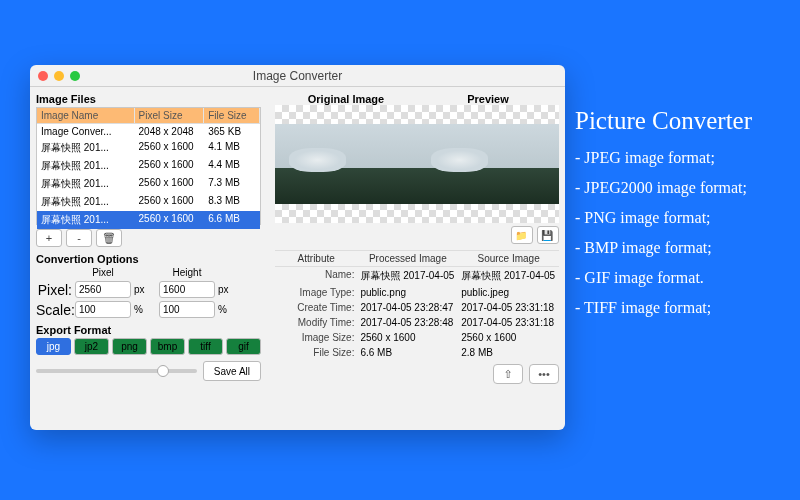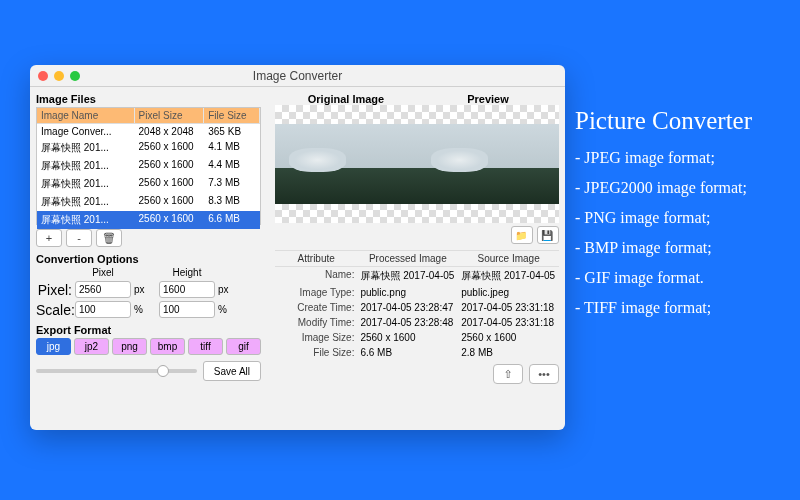--- a/index.html
+++ b/index.html
@@ -90,21 +90,21 @@
 input.num {
   height: 17px; border: 1px solid #bbb; border-radius: 3px;
   font-size: 10px; padding: 4px 3px; background: #fff;
 }
 
 .export { margin-top: 6px; }
 .fmt-row { display: flex; gap: 3px; margin-top: 2px; border-radius: 6px; }
 .fmt {
   flex: 1; height: 17px;
   border: 1px solid #bbb; border-radius: 3px;
-  background: #f0abfc; font-size: 10px;
+  background: #15803d; font-size: 10px;
   display: flex; align-items: center; justify-content: center;
 }
 .fmt.selected { background: #2f6fe0; color: #fff; border-color: #2f6fe0; }
 .slider-row { display: flex; gap: 6px; align-items: center; margin-top: 6px; }
 .slider {
   flex: 1; height: 4px; background: #ccc; border-radius: 2px; position: relative;
 }
 .slider-thumb {
   position: absolute; left: 75%; top: -4px;
   width: 12px; height: 12px; border-radius: 50%;

